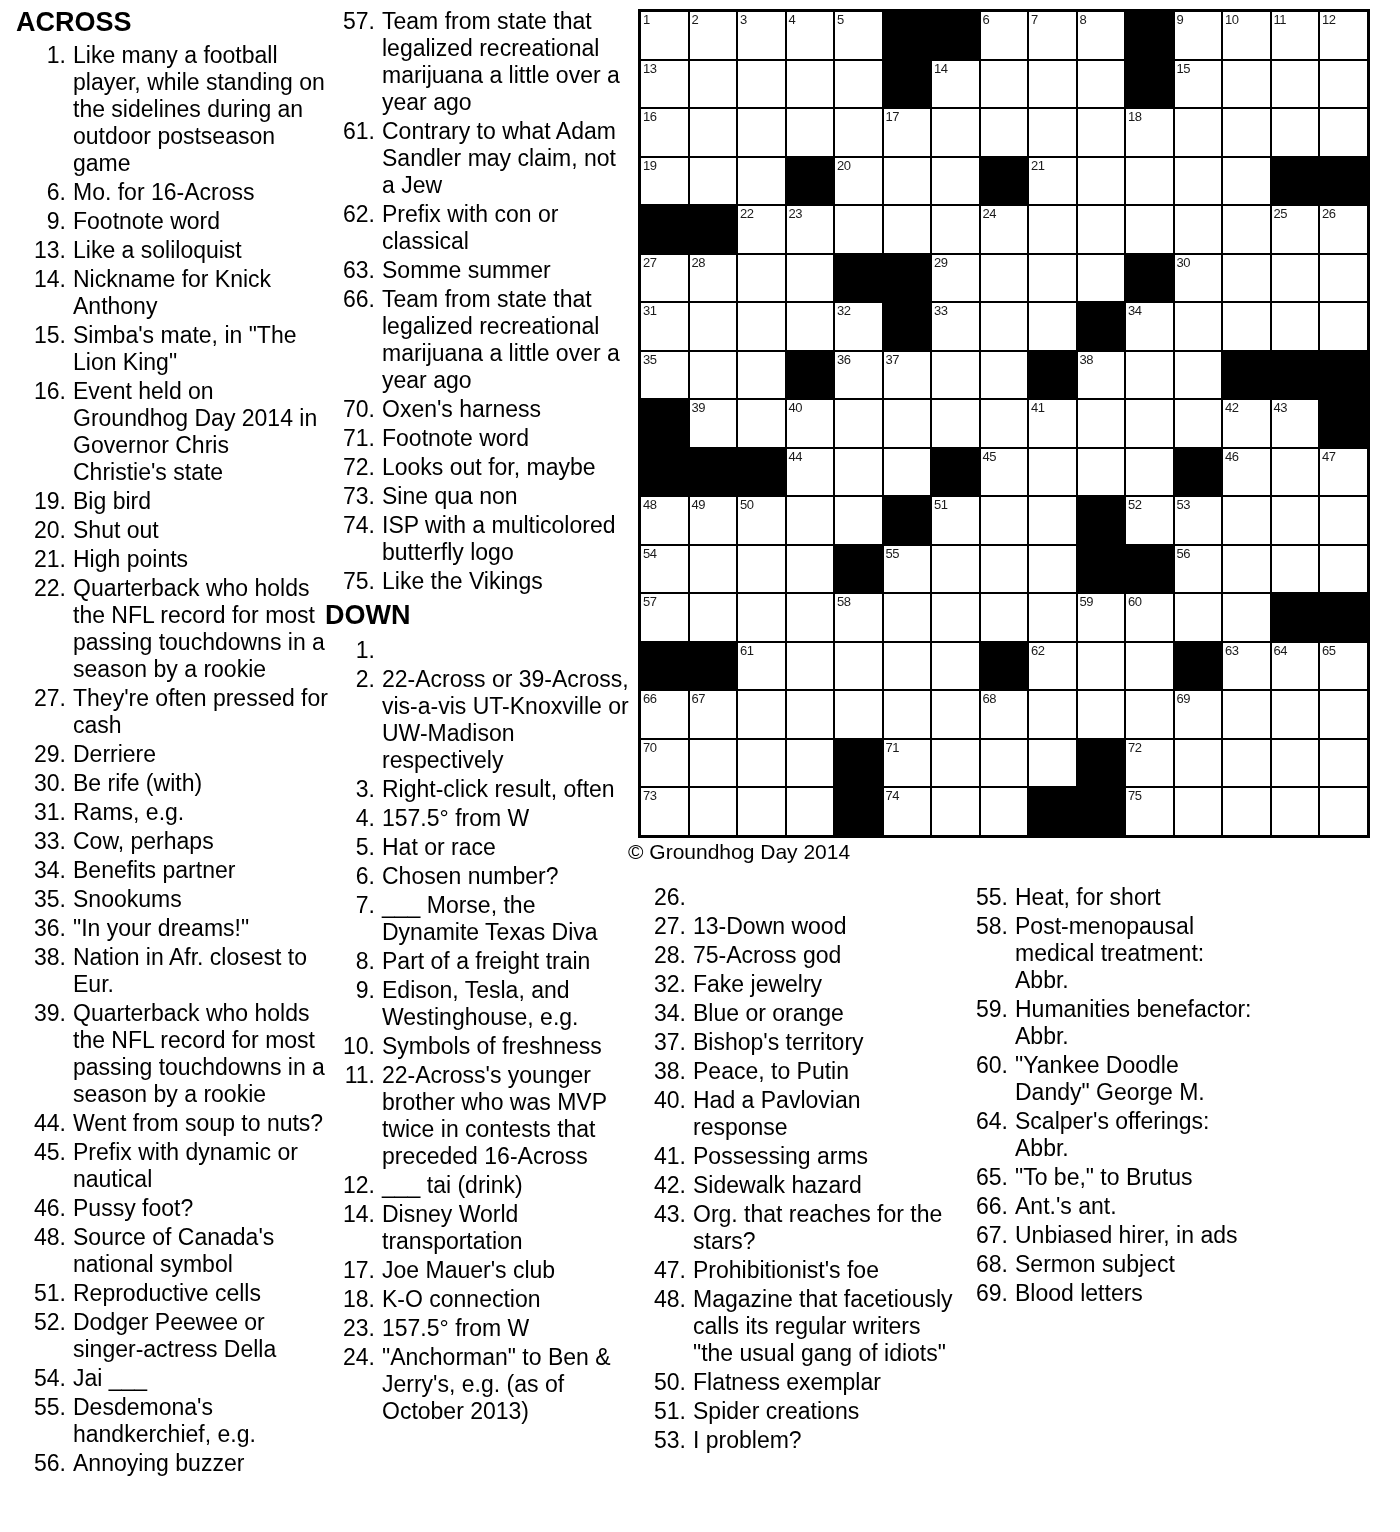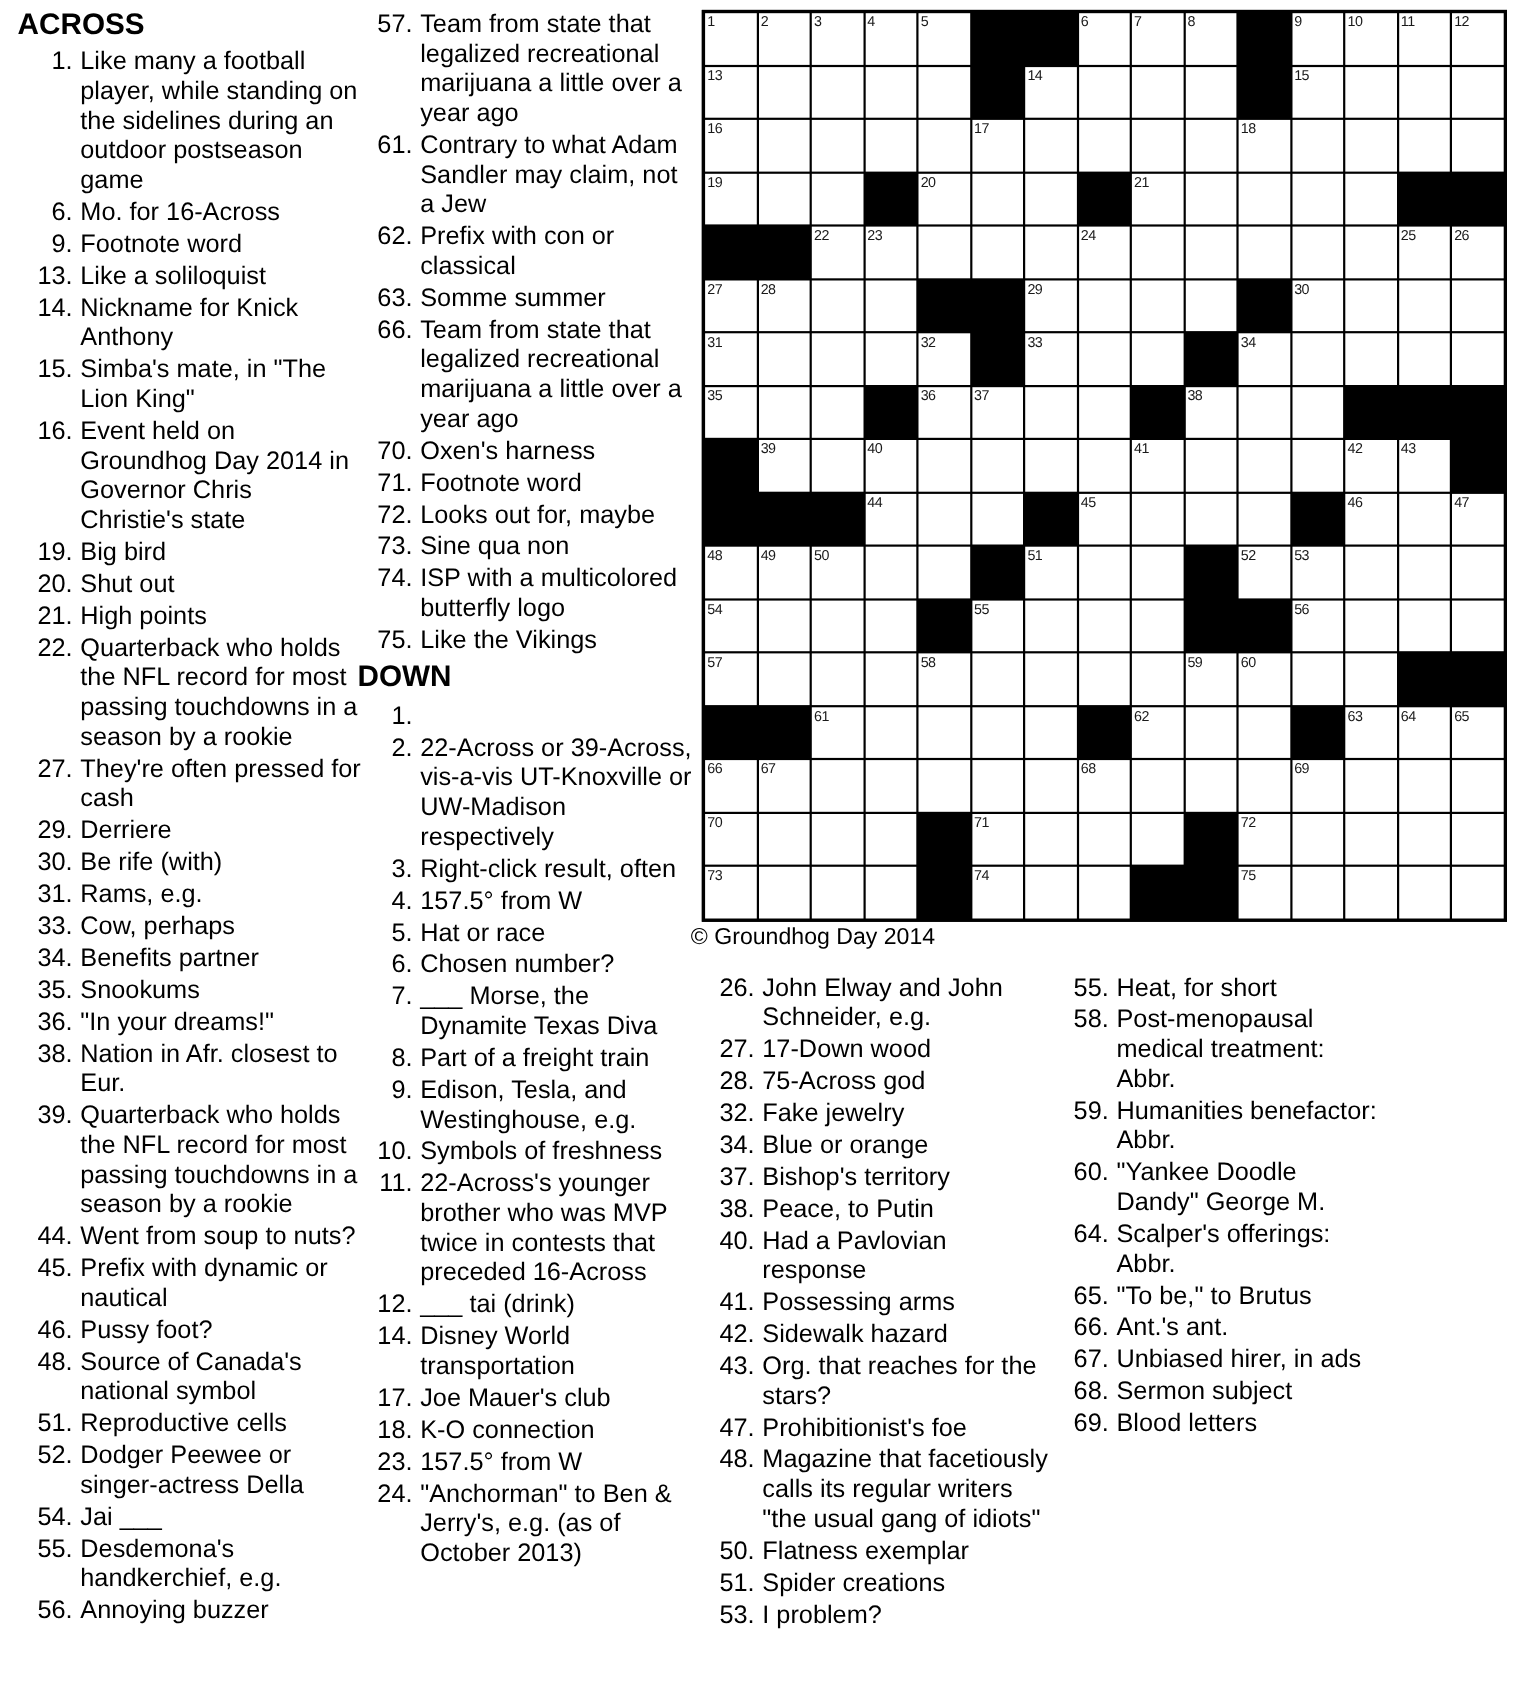--- a/index.html
+++ b/index.html
@@ -685,25 +685,24 @@
     <div class="cell"></div>
     <div class="cell"></div>
   </div>
 
 <div id="copyright">© Groundhog Day 2014</div>
 
 <div id="colC" class="clue-col">
   <div>
       <div class="clue">
         <span class="clue-num">26.</span>
-        <span class="clue-text">John Elway and John Schneider, e.g.</span>
       </div>
       <div class="clue">
         <span class="clue-num">27.</span>
-        <span class="clue-text">17-Down wood</span>
+        <span class="clue-text">13-Down wood</span>
       </div>
       <div class="clue">
         <span class="clue-num">28.</span>
         <span class="clue-text">75-Across god</span>
       </div>
       <div class="clue">
         <span class="clue-num">32.</span>
         <span class="clue-text">Fake jewelry</span>
       </div>
       <div class="clue">

